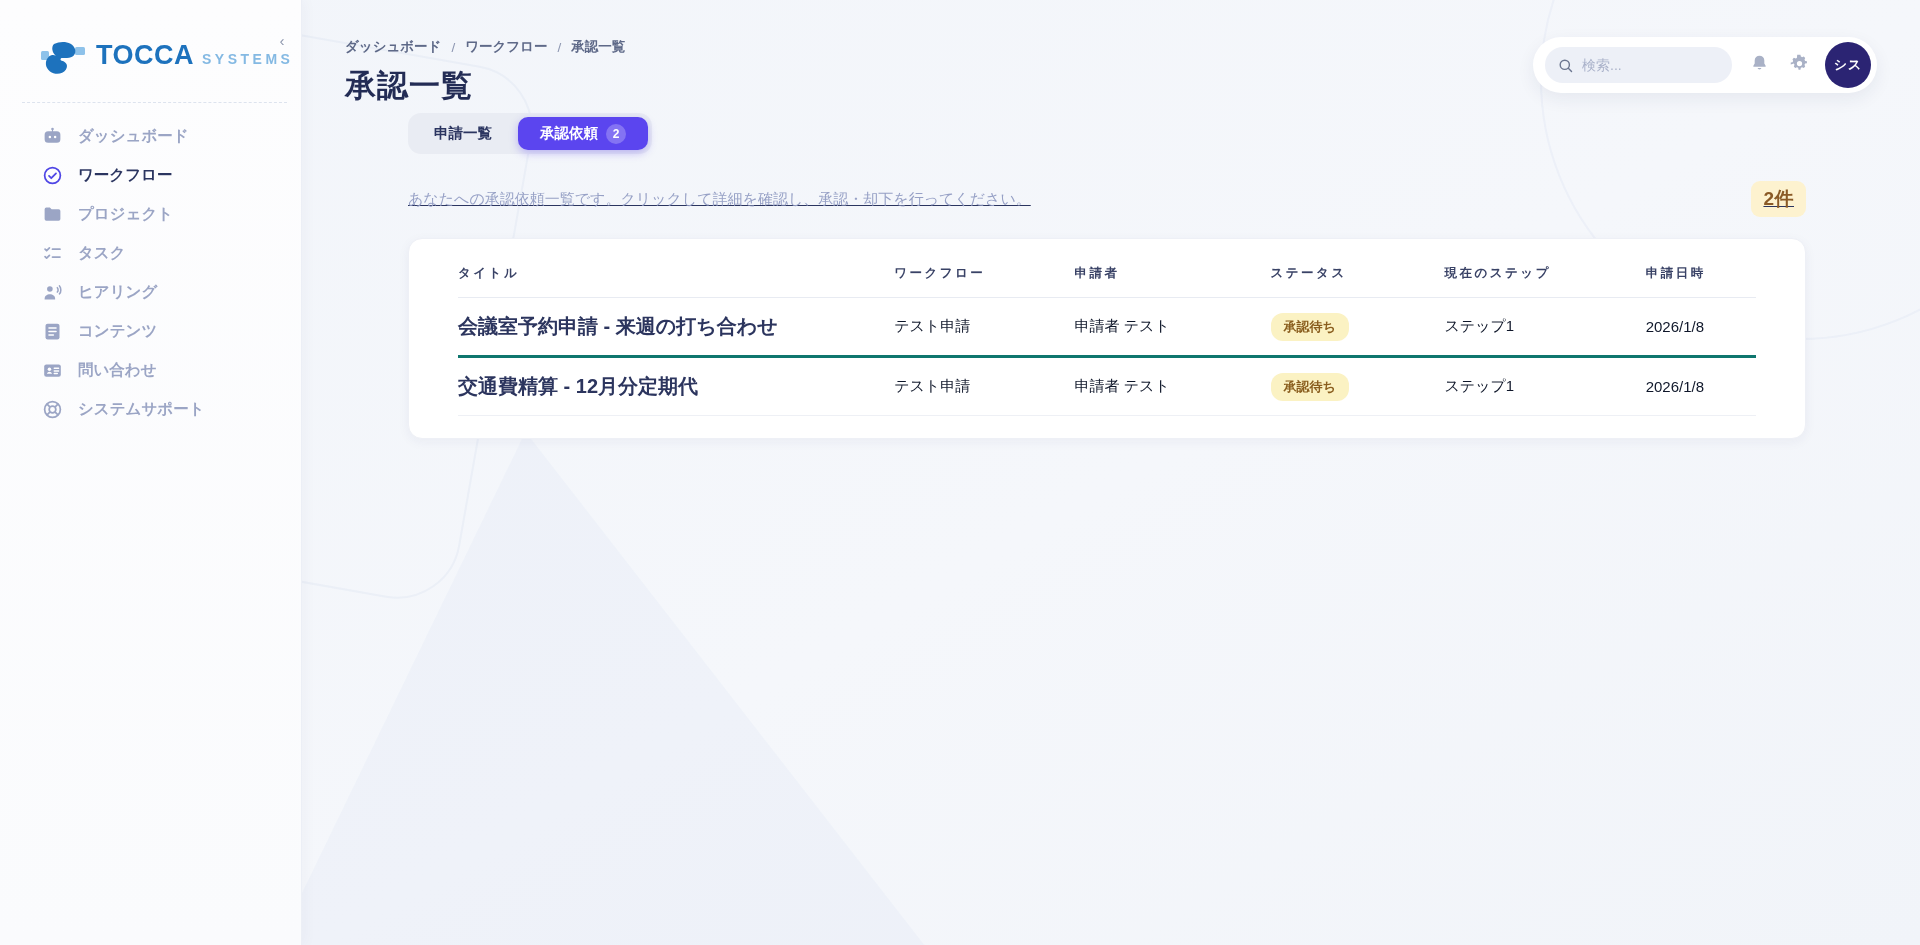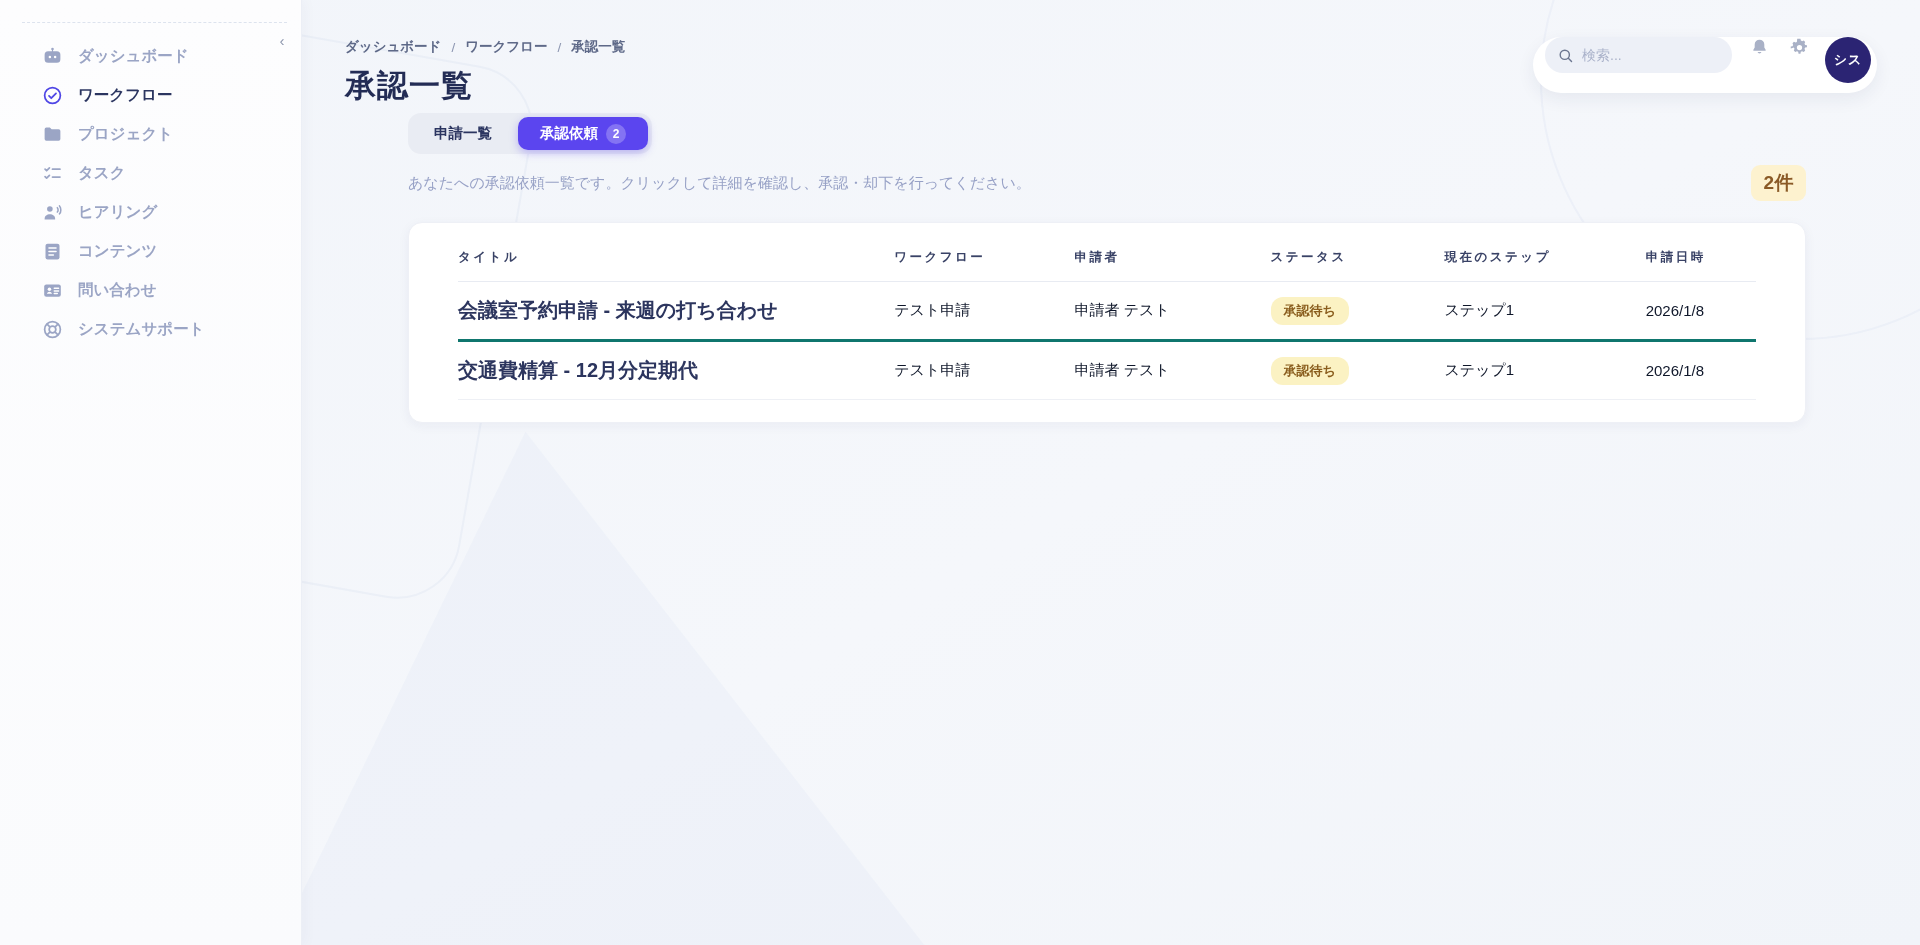--- a/index.html
+++ b/index.html
@@ -40,21 +40,21 @@
   .nav-item .nicon svg { width:21px; height:21px; }
   .nav-item.active { color:#2b3560; }
   .nav-item.active .nicon { color:#4f46e5; }
 
   
   .main { position:absolute; left:302px; top:0; width:1618px; height:945px; z-index:1; }
 
   .topbar {
     position:absolute; right:43px; top:37px; height:56px; width:344px;
     background:#ffffff; border-radius:28px; box-shadow:0 6px 18px rgba(30,42,90,.07);
-    display:flex; padding:0 6px 0 12px; gap:0;
+    display:flex; align-items:center; padding:0 6px 0 12px; gap:0;
   }
   .search-box {
     display:flex; align-items:center; gap:8px; width:196px; height:36px;
     background:#edf0f7; border-radius:18px; padding:0 12px; color:#a8b0c8;
   }
   .search-box svg { width:17px; height:17px; flex:none; color:#6c7690; }
   .search-box input {
     border:none; background:transparent; outline:none; width:100%;
     font-size:14px; color:#4a5475; font-family:inherit;
   }
@@ -83,21 +83,21 @@
     border:none; background:transparent; font-family:inherit; cursor:pointer;
     height:33px; padding:0 22px; border-radius:10px; font-size:14.5px; font-weight:700; color:#2b3560;
     display:flex; align-items:center; gap:8px;
   }
   .tab.active { background:#5b45ef; color:#fff; box-shadow:0 3px 8px rgba(91,69,239,.35); }
   .tab-badge {
     width:20px; height:20px; border-radius:50%; background:rgba(255,255,255,.25);
     font-size:12px; font-weight:700; display:flex; align-items:center; justify-content:center;
   }
 
-  .desc-row { display:flex; align-items:center; justify-content:space-between; margin-top:11px; }
+  .desc-row { display:flex; align-items:center; justify-content:space-between; margin-top:27px;text-decoration:underline; }
   .desc-text { font-size:15px; color:#97a1c6; font-weight:500; }
   .count-badge {
     background:#fdf2cf; color:#8a5a26; font-size:19px; font-weight:800;
     padding:5px 12px; border-radius:9px; letter-spacing:.5px;
   }
 
   .card {
     margin-top:21px; background:#ffffff; border-radius:14px;
     border:1px solid #eef0f6; box-shadow:0 3px 12px rgba(35,48,100,.05);
     padding:26px 49px 22px 49px; width:1398px;
@@ -119,20 +119,29 @@
   }
 </style>
 </head>
 <body>
 
 <div class="deco deco-ring"></div>
 <div class="deco deco-tri"></div>
 <div class="deco deco-circ"></div>
 
 <aside class="sidebar">
+  <div class="logo-row">
+    <svg class="logo-mark" viewBox="0 0 44 40">
+      <rect x="0" y="11" width="8" height="9" rx="1.5" fill="#8ec2ea"></rect>
+      <rect x="34" y="7" width="10" height="8" rx="1.5" fill="#8ec2ea"></rect>
+      <path fill="#1d72bd" d="M13 4c8-4 19-2 21 5 1.5 5-2 9-8 9h-5c-1.8 0-2 2.4-.2 2.8 5 1.2 6.5 5.2 4 9-3 4.6-11 5.4-15.8 1.6C4 28 3.4 20.6 8 16.6c1.8-1.6 4.6-2 6.8-.8-3.4-3-5-8.4-1.8-11.8z"></path>
+    </svg>
+    <span class="brand-name">TOCCA</span>
+    <span class="brand-suffix">SYSTEMS</span>
+  </div>
   <button class="collapse-btn">‹</button>
   <div class="side-divider"></div>
 
   <nav class="nav">
     <a class="nav-item">
       <span class="nicon">
         <svg viewBox="0 0 24 24">
             <path fill="currentColor" d="M12 2a1.5 1.5 0 011.5 1.5c0 .6-.35 1.1-.85 1.35V6H17a4 4 0 014 4v5a4 4 0 01-4 4H7a4 4 0 01-4-4v-5a4 4 0 014-4h4.35V4.85c-.5-.25-.85-.75-.85-1.35A1.5 1.5 0 0112 2z"></path>
             <circle cx="9" cy="12.5" r="1.4" fill="#fff"></circle>
             <circle cx="15" cy="12.5" r="1.4" fill="#fff"></circle>

